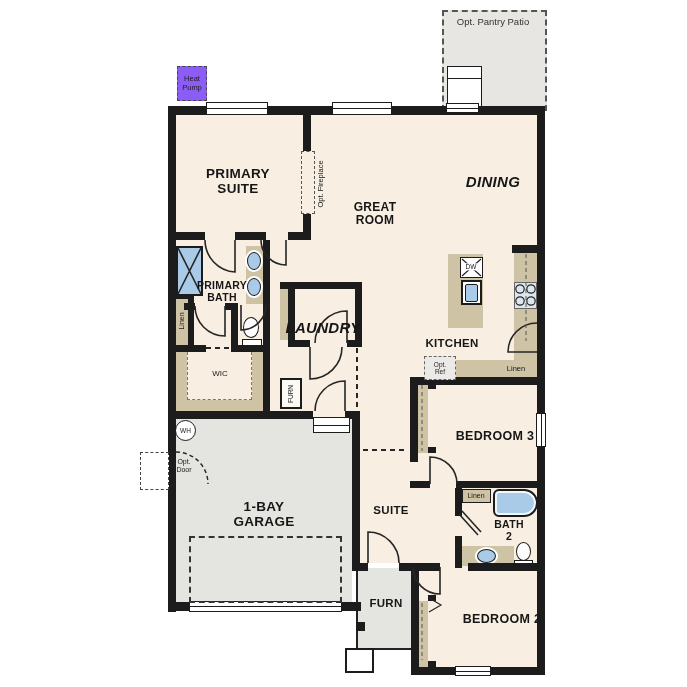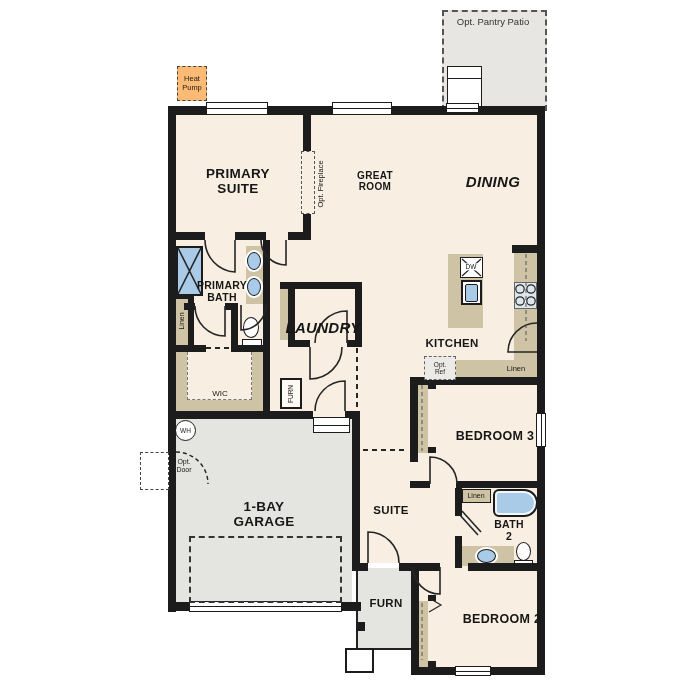--- a/index.html
+++ b/index.html
@@ -31,21 +31,21 @@
 </style>
 </head>
 <body>
 
 <div class="plan">
 
   <div class="slab" style="left:442px;top:10px;width:101px;height:97px;border:2px dashed #555;background:#e7e6e3;"></div>
   <div class="white-fix" style="left:447px;top:66px;width:35px;height:41px;">
     <div style="position:absolute;left:0;right:0;top:11px;border-top:1.5px solid #1c1c1c;"></div>
   </div>
-  <div class="abs boxlbl" style="left:177px;top:66px;width:30px;height:35px;border:1px dashed #444;background:#fdba74;font-size:7.5px;">Heat
+  <div class="abs boxlbl" style="left:177px;top:66px;width:30px;height:35px;border:1px dashed #444;background:#8b5cf6;font-size:7.5px;">Heat
 Pump</div>
 
   <div class="floor" style="left:176px;top:114px;width:361px;height:306px;"></div>
   <div class="floor" style="left:360px;top:420px;width:60px;height:143px;"></div>
   <div class="floor" style="left:419px;top:420px;width:118px;height:248px;"></div>
 
   <div class="slab" style="left:176px;top:419px;width:176px;height:183px;"></div>
   <div class="slab" style="left:356px;top:568px;width:55px;height:80px;border-left:2px solid #222;border-bottom:2px solid #222;"></div>
   <div class="white-fix" style="left:345px;top:648px;width:29px;height:25px;border-width:2px;"></div>
   <div class="abs" style="left:356px;top:622px;width:9px;height:9px;background:#1c1c1c;"></div>
@@ -166,31 +166,31 @@
     <circle class="thin" cx="520" cy="289" r="4.2"></circle>
     <circle class="thin" cx="531" cy="289" r="4.2"></circle>
     <circle class="thin" cx="520" cy="301" r="4.2"></circle>
     <circle class="thin" cx="531" cy="301" r="4.2"></circle>
   </svg>
 
   <div class="lbl sm" style="left:493px;top:22px;font-size:9.5px;color:#333;">Opt. Pantry Patio</div>
   <div class="lbl" style="left:238px;top:181px;font-size:13.5px;">PRIMARY
 SUITE</div>
   <div class="lbl sm vert" style="left:321px;top:184px;font-size:7.5px;">Opt. Fireplace</div>
-  <div class="lbl" style="left:375px;top:181px;font-size:10px;">GREAT
+  <div class="lbl" style="left:375px;top:214px;font-size:12px;">GREAT
 ROOM</div>
   <div class="lbl" style="left:493px;top:182px;font-size:15px;font-style:italic;">DINING</div>
   <div class="lbl" style="left:222px;top:292px;font-size:10.5px;">PRIMARY
 BATH</div>
   <div class="lbl sm vert" style="left:182px;top:321px;font-size:7px;">Linen</div>
   <div class="lbl" style="left:323px;top:328px;font-size:15px;font-style:italic;">LAUNDRY</div>
   <div class="lbl sm" style="left:471px;top:267px;font-size:6.5px;background:#fff;padding:0 1px;">DW</div>
   <div class="lbl" style="left:452px;top:343px;font-size:11.5px;">KITCHEN</div>
   <div class="lbl sm" style="left:516px;top:369px;font-size:7.5px;">Linen</div>
-  <div class="lbl sm" style="left:220px;top:374px;font-size:8px;margin-top:20px;">WIC</div>
+  <div class="lbl sm" style="left:220px;top:374px;font-size:8px;">WIC</div>
   <div class="lbl" style="left:486px;top:436px;font-size:12.5px;padding-left:18px;">BEDROOM 3</div>
   <div class="lbl sm" style="left:184px;top:466px;font-size:7px;">Opt.
 Door</div>
   <div class="lbl" style="left:264px;top:514px;font-size:13.5px;">1-BAY
 GARAGE</div>
   <div class="lbl" style="left:391px;top:510px;font-size:11.5px;">SUITE</div>
   <div class="lbl sm" style="left:476px;top:496px;font-size:7px;">Linen</div>
   <div class="lbl" style="left:509px;top:531px;font-size:10.5px;">BATH
 2</div>
   <div class="lbl" style="left:386px;top:603px;font-size:11.5px;">FURN</div>

